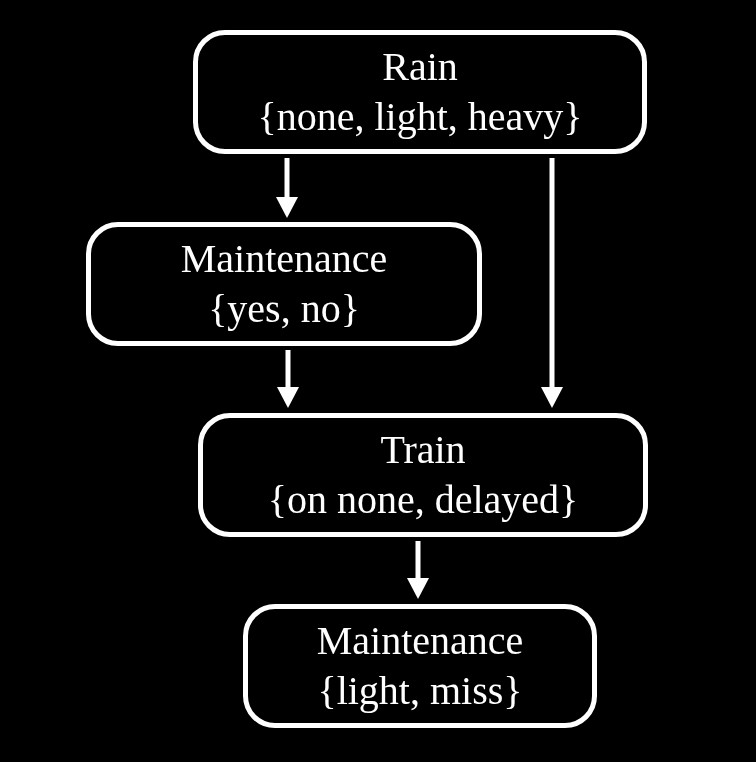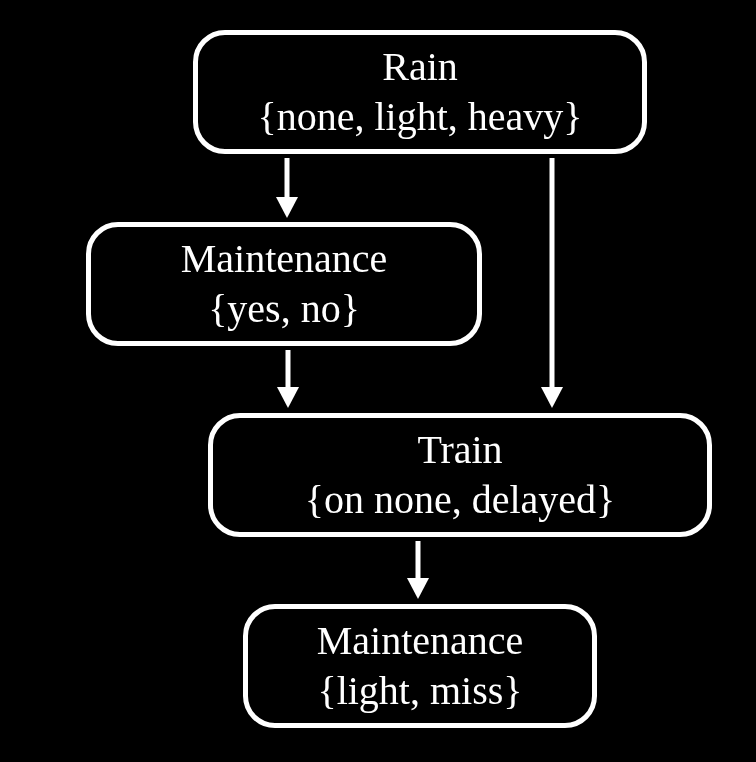--- a/index.html
+++ b/index.html
@@ -31,21 +31,21 @@
     text-align: center;
     font-size: 40px;
     line-height: 50px;
     white-space: nowrap;
   }
   .node .label, .node .states {
     display: block;
   }
   #node-rain        { left: 193px; top: 30px;  width: 454px; height: 124px; }
   #node-maintenance { left: 86px;  top: 222px; width: 396px; height: 124px; }
-  #node-train       { left: 208px; top: 413px; width: 504px; height: 124px; }
+  #node-train       { left: 198px; top: 413px; width: 450px; height: 124px; }
   #node-appointment { left: 243px; top: 604px; width: 354px; height: 124px; }
   .edges {
     position: absolute;
     left: 0; top: 0;
     width: 756px;
     height: 762px;
     pointer-events: none;
   }
 </style>
 </head>

